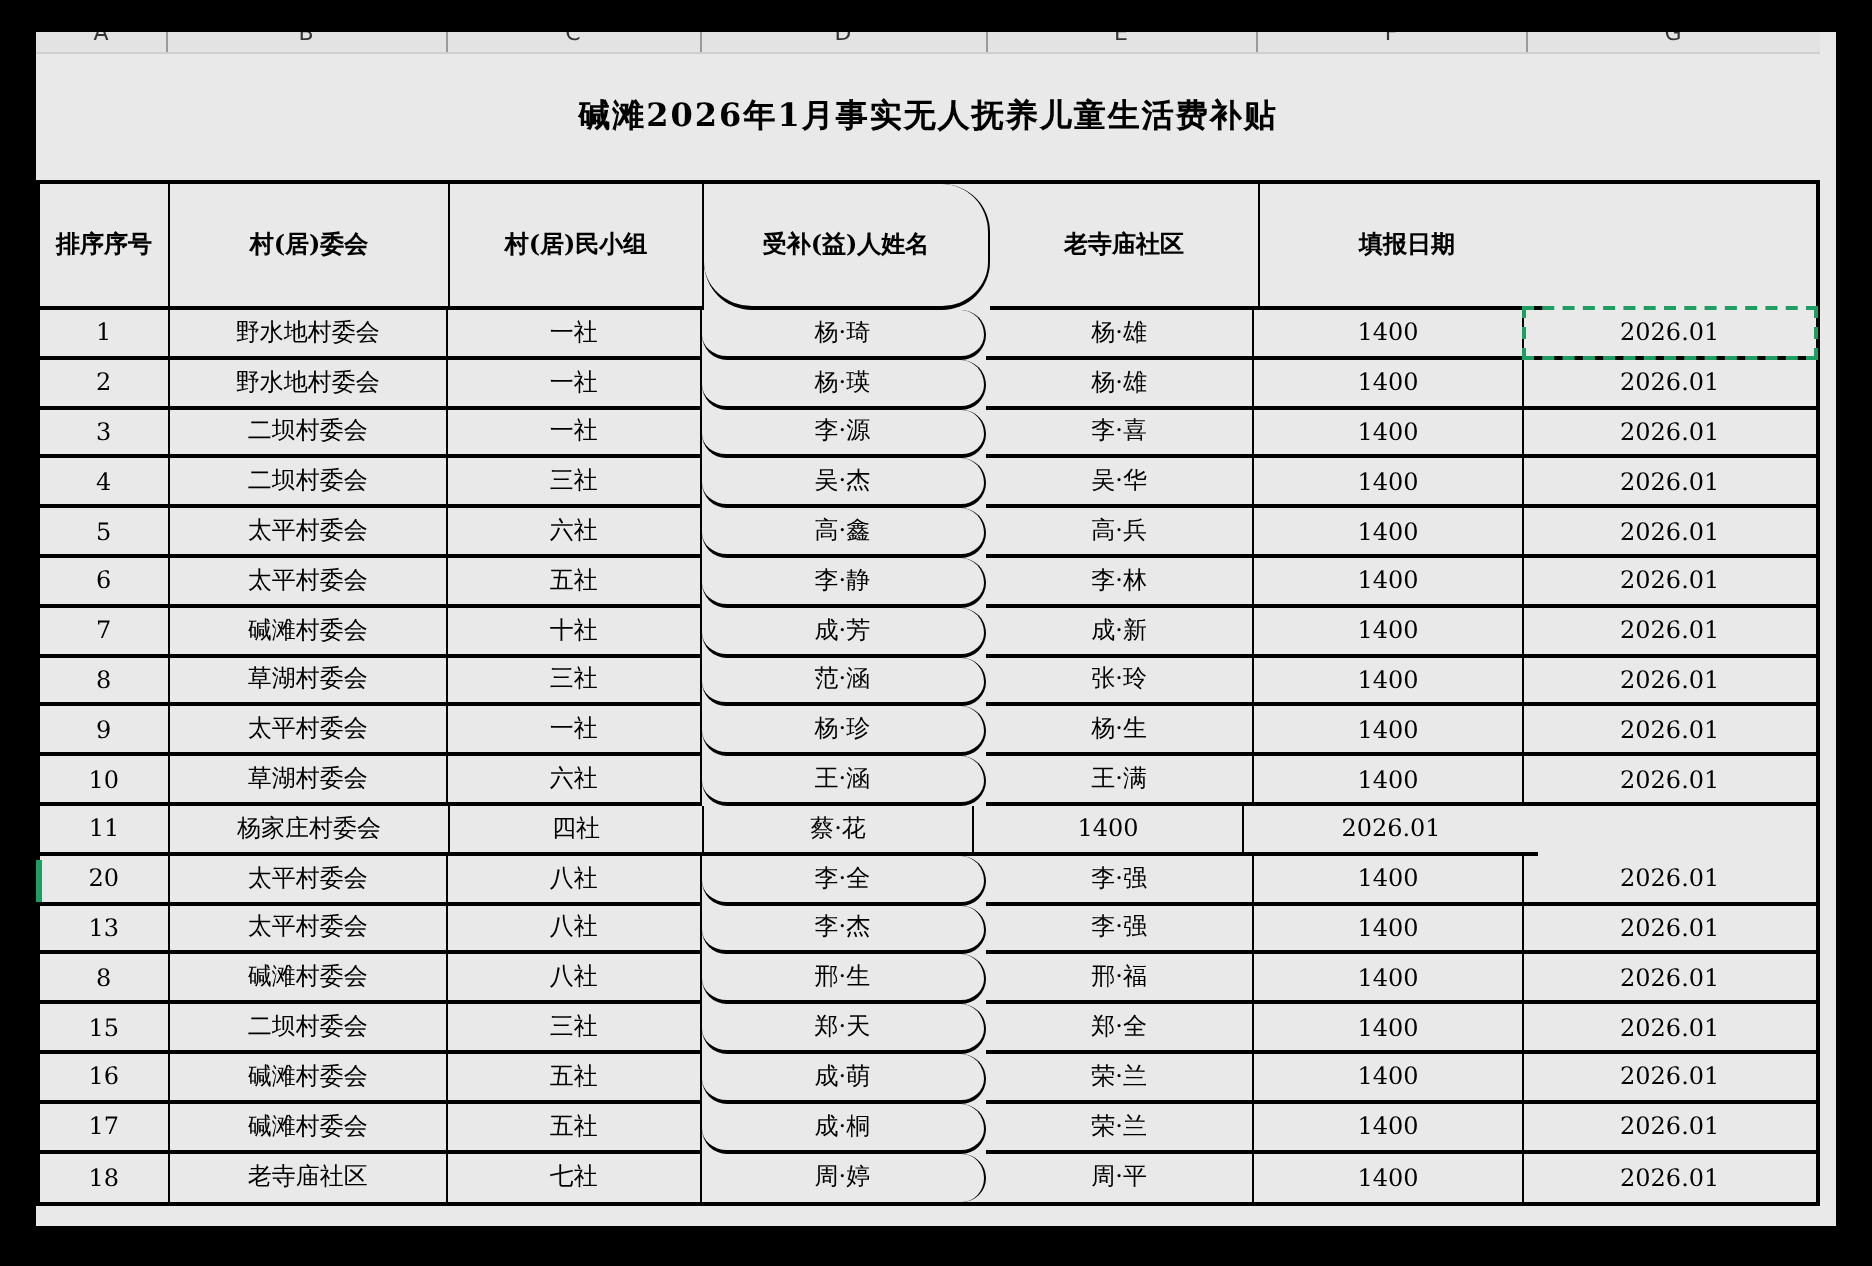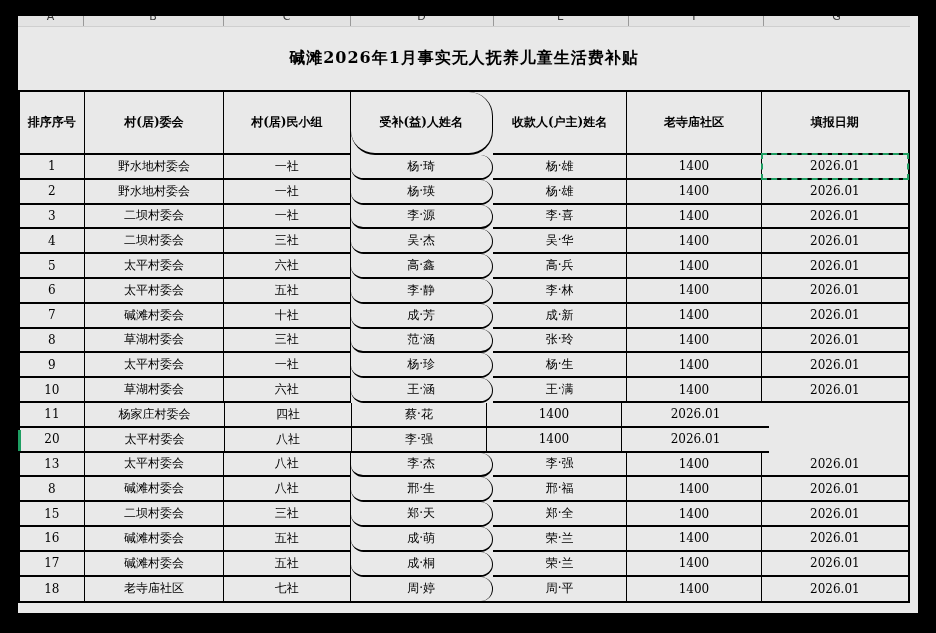--- a/index.html
+++ b/index.html
@@ -90,21 +90,20 @@
   <div class="title-area">
     <span class="title-text">碱滩2026年1月事实无人抚养儿童生活费补贴</span>
   </div>
 
   <div class="sheet-table">
     <div class="hrow">
         <div class="cell hcell c0">排序序号</div>
         <div class="cell hcell c1">村(居)委会</div>
         <div class="cell hcell c2">村(居)民小组</div>
         <div class="cell hcell c3">受补(益)人姓名</div>
-        <div class="cell hcell c4">收款人(户主)姓名</div>
         <div class="cell hcell c5">老寺庙社区</div>
         <div class="cell hcell c6">填报日期</div>
       </div>
     <div>
         <div class="trow">
           <div class="cell dcell c0">1</div>
           <div class="cell dcell c1">野水地村委会</div>
           <div class="cell dcell c2">一社</div>
           <div class="cell dcell c3">杨·琦</div>
           <div class="cell dcell c4">杨·雄</div>
@@ -197,20 +196,21 @@
           <div class="cell dcell c1">杨家庄村委会</div>
           <div class="cell dcell c2">四社</div>
           <div class="cell dcell c4">蔡·花</div>
           <div class="cell dcell c5">1400</div>
           <div class="cell dcell c6">2026.01</div>
         </div>
         <div class="trow">
           <div class="cell dcell c0">20</div>
           <div class="cell dcell c1">太平村委会</div>
           <div class="cell dcell c2">八社</div>
+          <div class="cell dcell c3">李·全</div>
           <div class="cell dcell c4">李·强</div>
           <div class="cell dcell c5">1400</div>
           <div class="cell dcell c6">2026.01</div>
         </div>
         <div class="trow">
           <div class="cell dcell c0">13</div>
           <div class="cell dcell c1">太平村委会</div>
           <div class="cell dcell c2">八社</div>
           <div class="cell dcell c3">李·杰</div>
           <div class="cell dcell c4">李·强</div>

